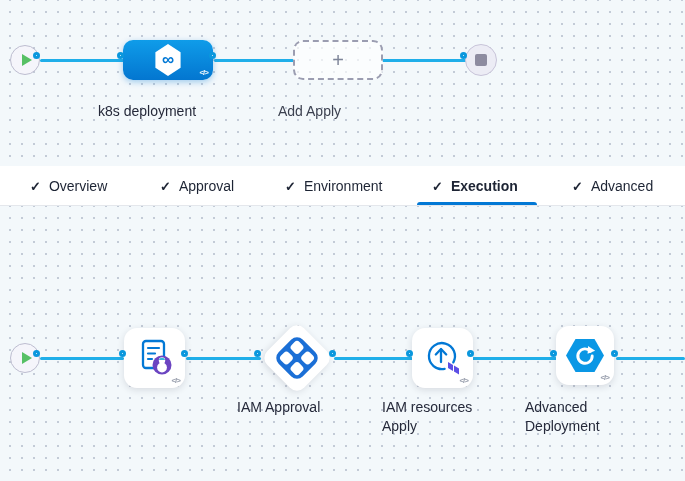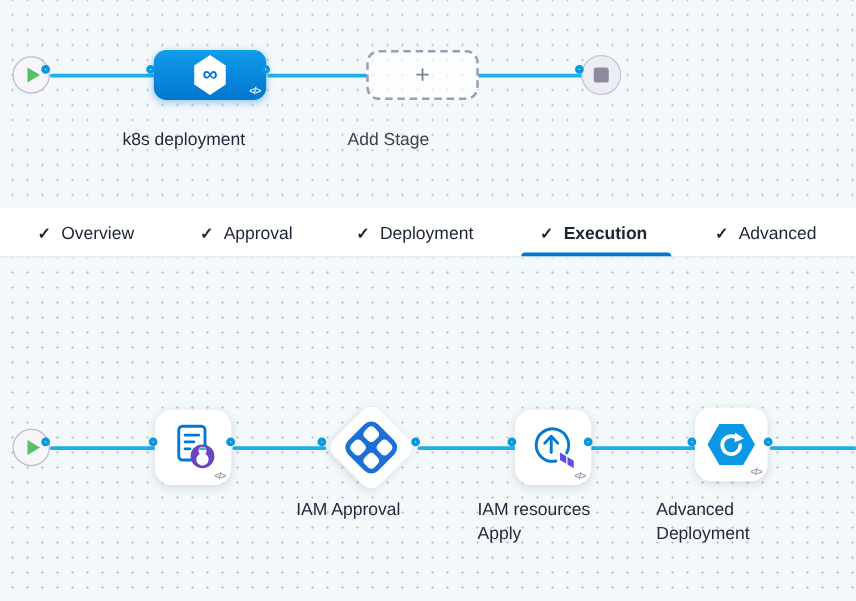--- a/index.html
+++ b/index.html
@@ -101,39 +101,39 @@
       <span class="hexagon">
         <span class="inf">∞</span>
       </span>
       <span class="code-toggle code-white">&lt;/&gt;</span>
     </div>
     <div class="node-label" style="left:98px;top:102px;width:140px;">k8s deployment</div>
 
     <div class="add-stage">
       <span class="plus">+</span>
     </div>
-    <div class="node-label" style="left:278px;top:102px;width:120px;color:#3c4150;">Add Stage</div>
+    <div class="node-label" style="left:278px;top:102px;width:120px;color:#3c4150;">Add Apply</div>
 
     <div class="stop-btn" style="left:465px;top:44px;">
       <span class="stop-sq"></span>
     </div>
   </section>
 
   <nav class="tabbar">
     <div class="tab" style="left:30px;">
       <span class="check">✓</span>
       <span>Overview</span>
     </div>
     <div class="tab" style="left:160px;">
       <span class="check">✓</span>
       <span>Approval</span>
     </div>
     <div class="tab" style="left:285px;">
       <span class="check">✓</span>
-      <span>Deployment</span>
+      <span>Environment</span>
     </div>
     <div class="tab tab-active" style="left:432px;">
       <span class="check">✓</span>
       <span>Execution</span>
     </div>
     <div class="tab" style="left:572px;">
       <span class="check">✓</span>
       <span>Advanced</span>
     </div>
     <div class="tab-underline"></div>

